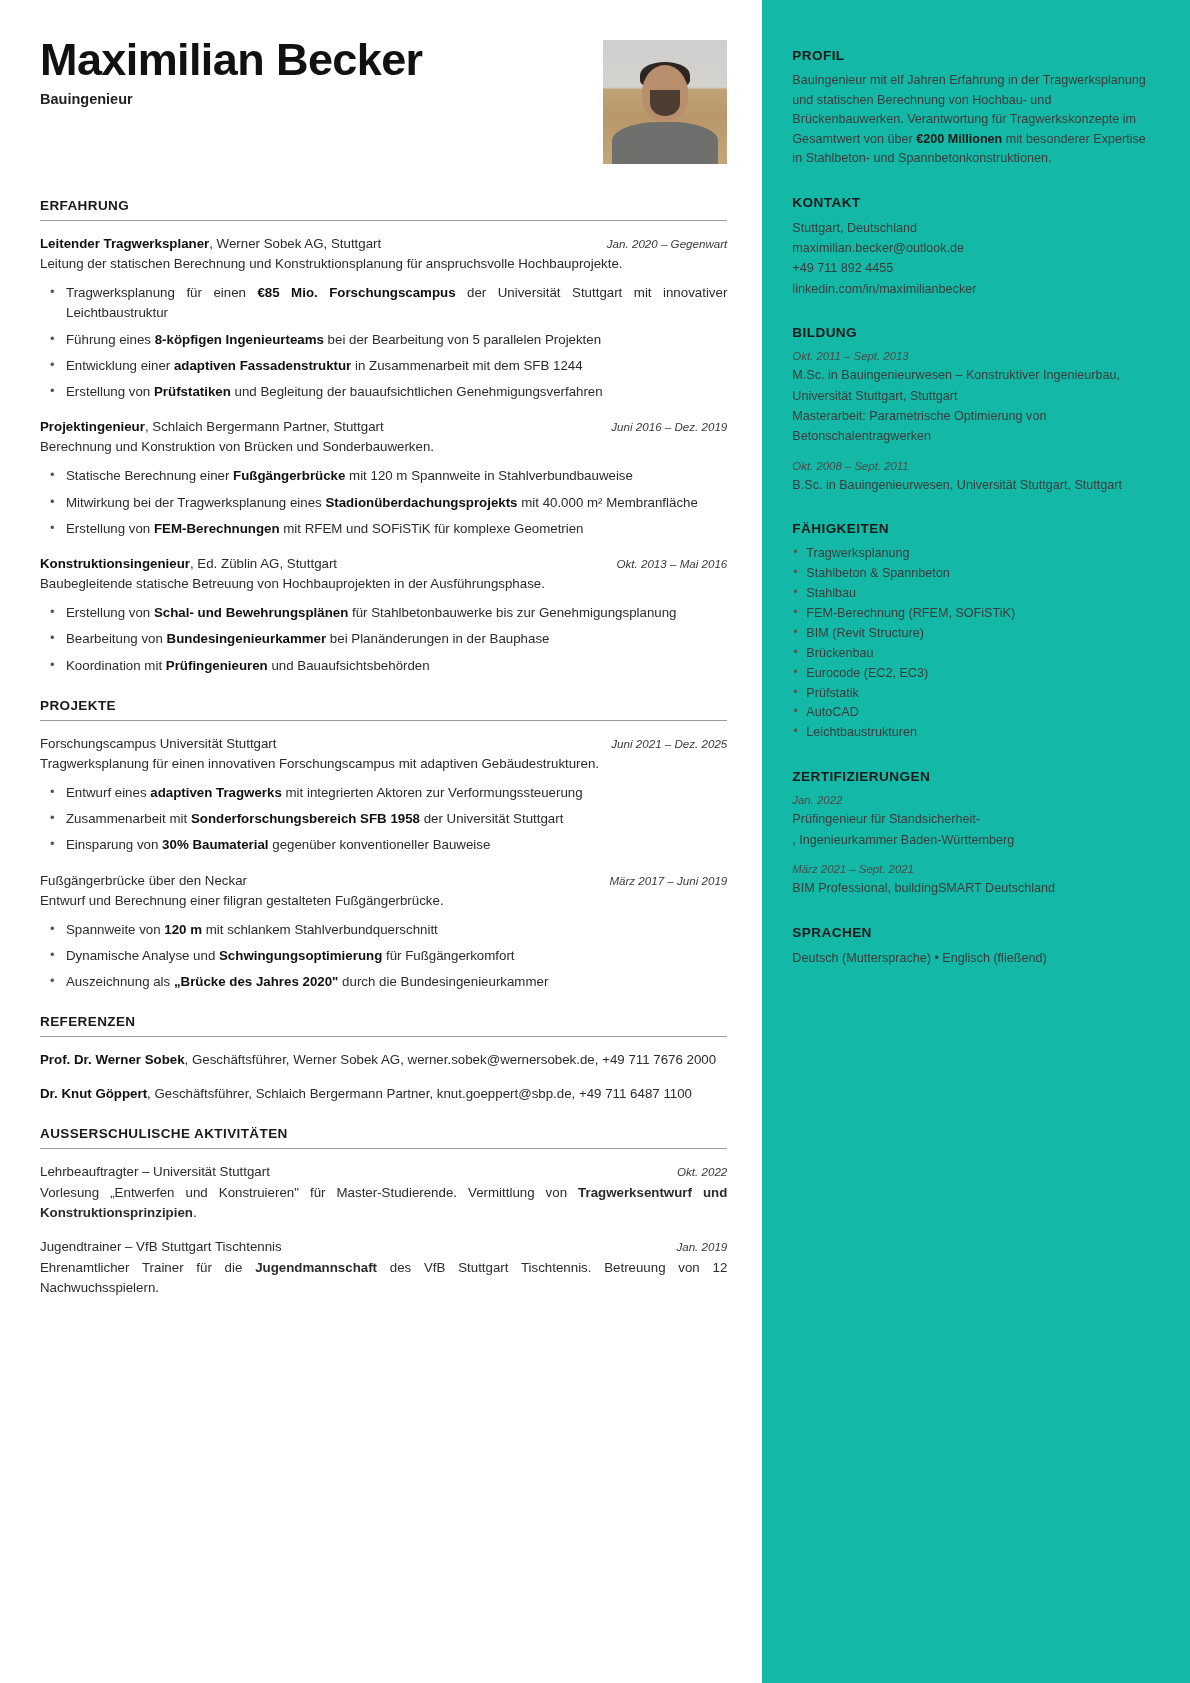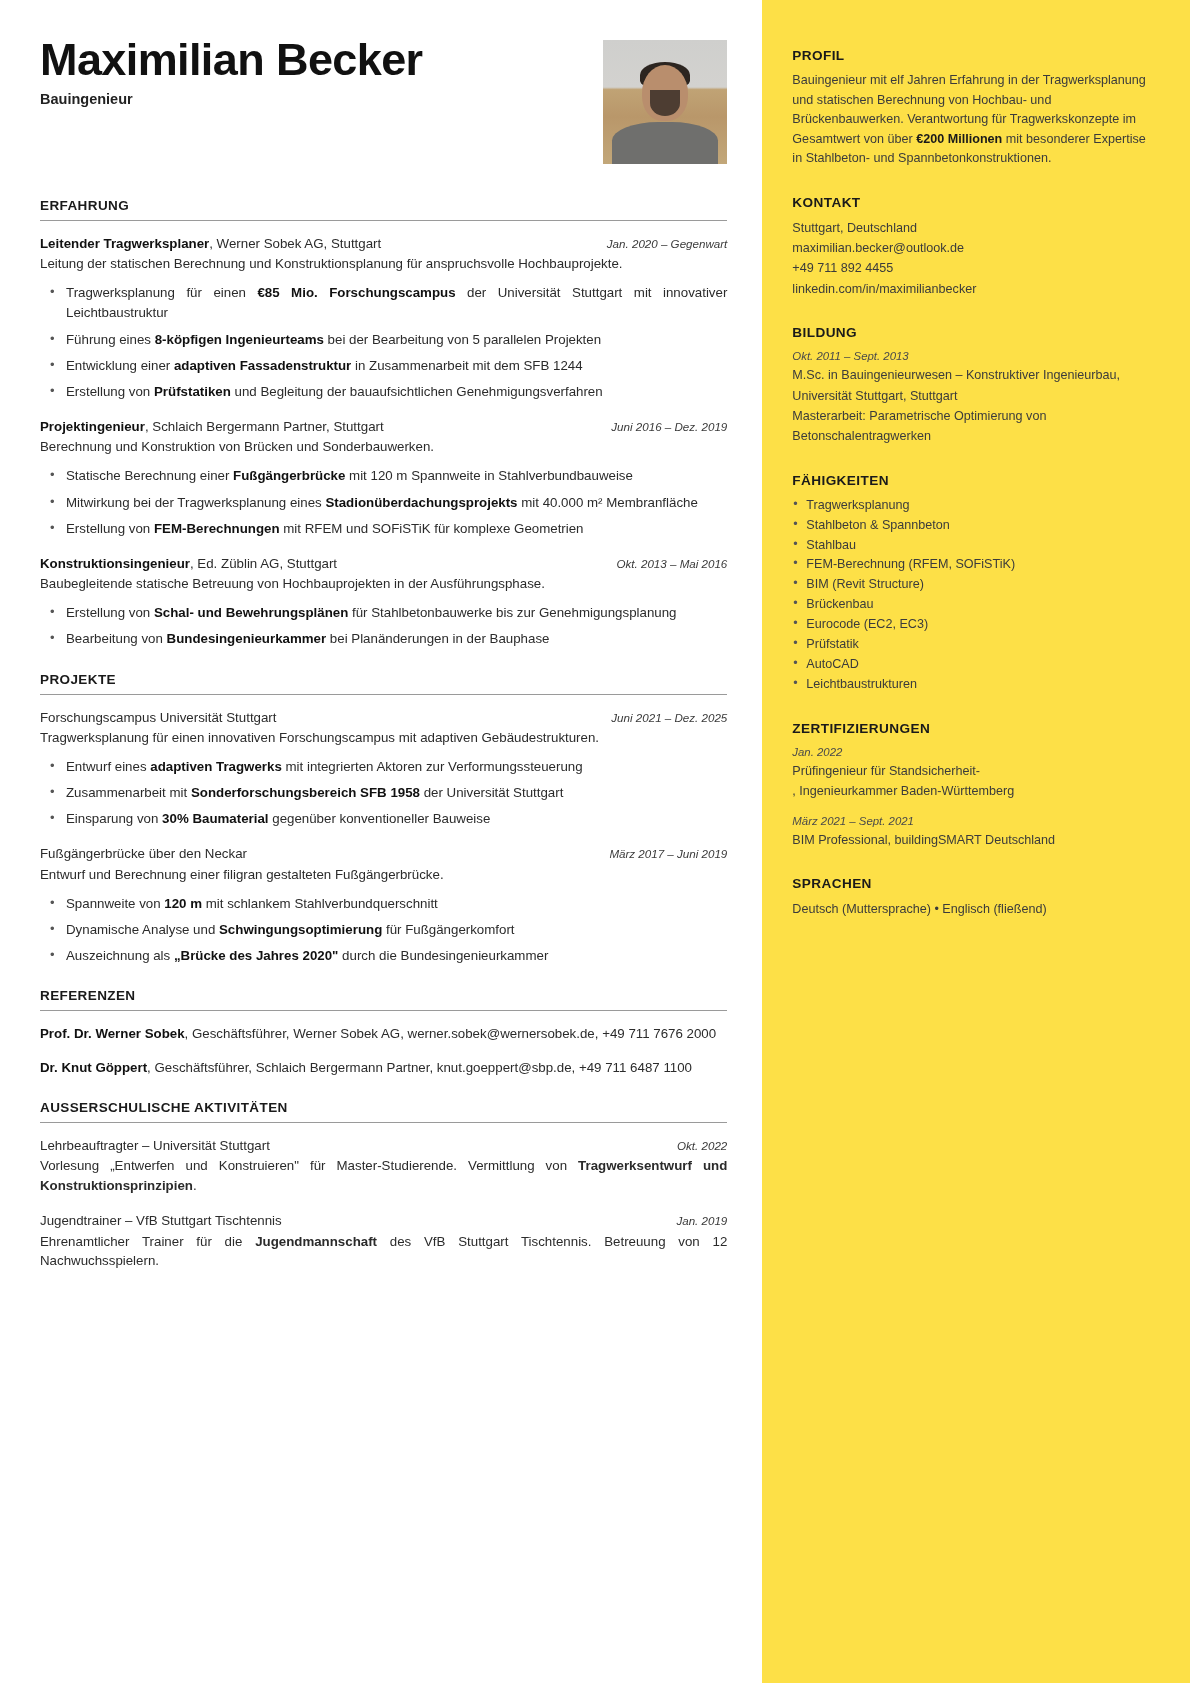--- a/index.html
+++ b/index.html
@@ -153,21 +153,21 @@
     font-size: 13.3px;
     line-height: 1.5;
     color: #2b2b2b;
     margin-bottom: 14px;
   }
   .ref-line b { font-weight: bold; color: #111; }
 
   
   .sidebar {
     width: 450px;
-    background: #fde047;
+    background: #14b8a6;
     padding: 48px 38px 0 30px;
     margin-left: 9px;
   }
   .side-sec { margin-bottom: 26px; }
   h3.side-title {
     font-size: 13.6px;
     font-weight: bold;
     letter-spacing: .4px;
     color: #1a1a1a;
     margin-bottom: 8px;
@@ -257,20 +257,21 @@
           </div>
           <div class="entry">
             <div class="entry-head">
               <div class="role"><b>Konstruktionsingenieur</b>, Ed. Züblin AG, Stuttgart</div>
               <div class="entry-date">Okt. 2013 – Mai 2016</div>
             </div>
             <div class="entry-sub">Baubegleitende statische Betreuung von Hochbauprojekten in der Ausführungsphase.</div>
             <ul class="bullets">
               <li>Erstellung von <b>Schal- und Bewehrungsplänen</b> für Stahlbetonbauwerke bis zur Genehmigungsplanung</li>
               <li>Bearbeitung von <b>Bundesingenieurkammer</b> bei Planänderungen in der Bauphase</li>
+              <li>Koordination mit <b>Prüfingenieuren</b> und Bauaufsichtsbehörden</li>
             </ul>
           </div>
         </div>
     </div>
 
     <div class="sec">
       <h2 class="section-title">PROJEKTE</h2>
       <div class="rule"></div>
       <div id="projects-list">
           <div class="entry">
@@ -350,20 +351,24 @@
         </div>
     </div>
 
     <div class="side-sec">
       <h3 class="side-title">BILDUNG</h3>
       <div id="bildung-list">
           <div class="edu-block">
             <div class="side-date">Okt. 2011 – Sept. 2013</div>
             <div class="side-line">M.Sc. in Bauingenieurwesen – Konstruktiver Ingenieurbau, Universität Stuttgart, Stuttgart</div>
             <div class="side-line">Masterarbeit: Parametrische Optimierung von Betonschalentragwerken</div>
+          </div>
+          <div class="edu-block">
+            <div class="side-date">Okt. 2008 – Sept. 2011</div>
+            <div class="side-line">B.Sc. in Bauingenieurwesen, Universität Stuttgart, Stuttgart</div>
           </div>
         </div>
     </div>
 
     <div class="side-sec">
       <h3 class="side-title">FÄHIGKEITEN</h3>
       <ul class="side-bullets" id="skills-list">
           <li>Tragwerksplanung</li>
           <li>Stahlbeton &amp; Spannbeton</li>
           <li>Stahlbau</li>

